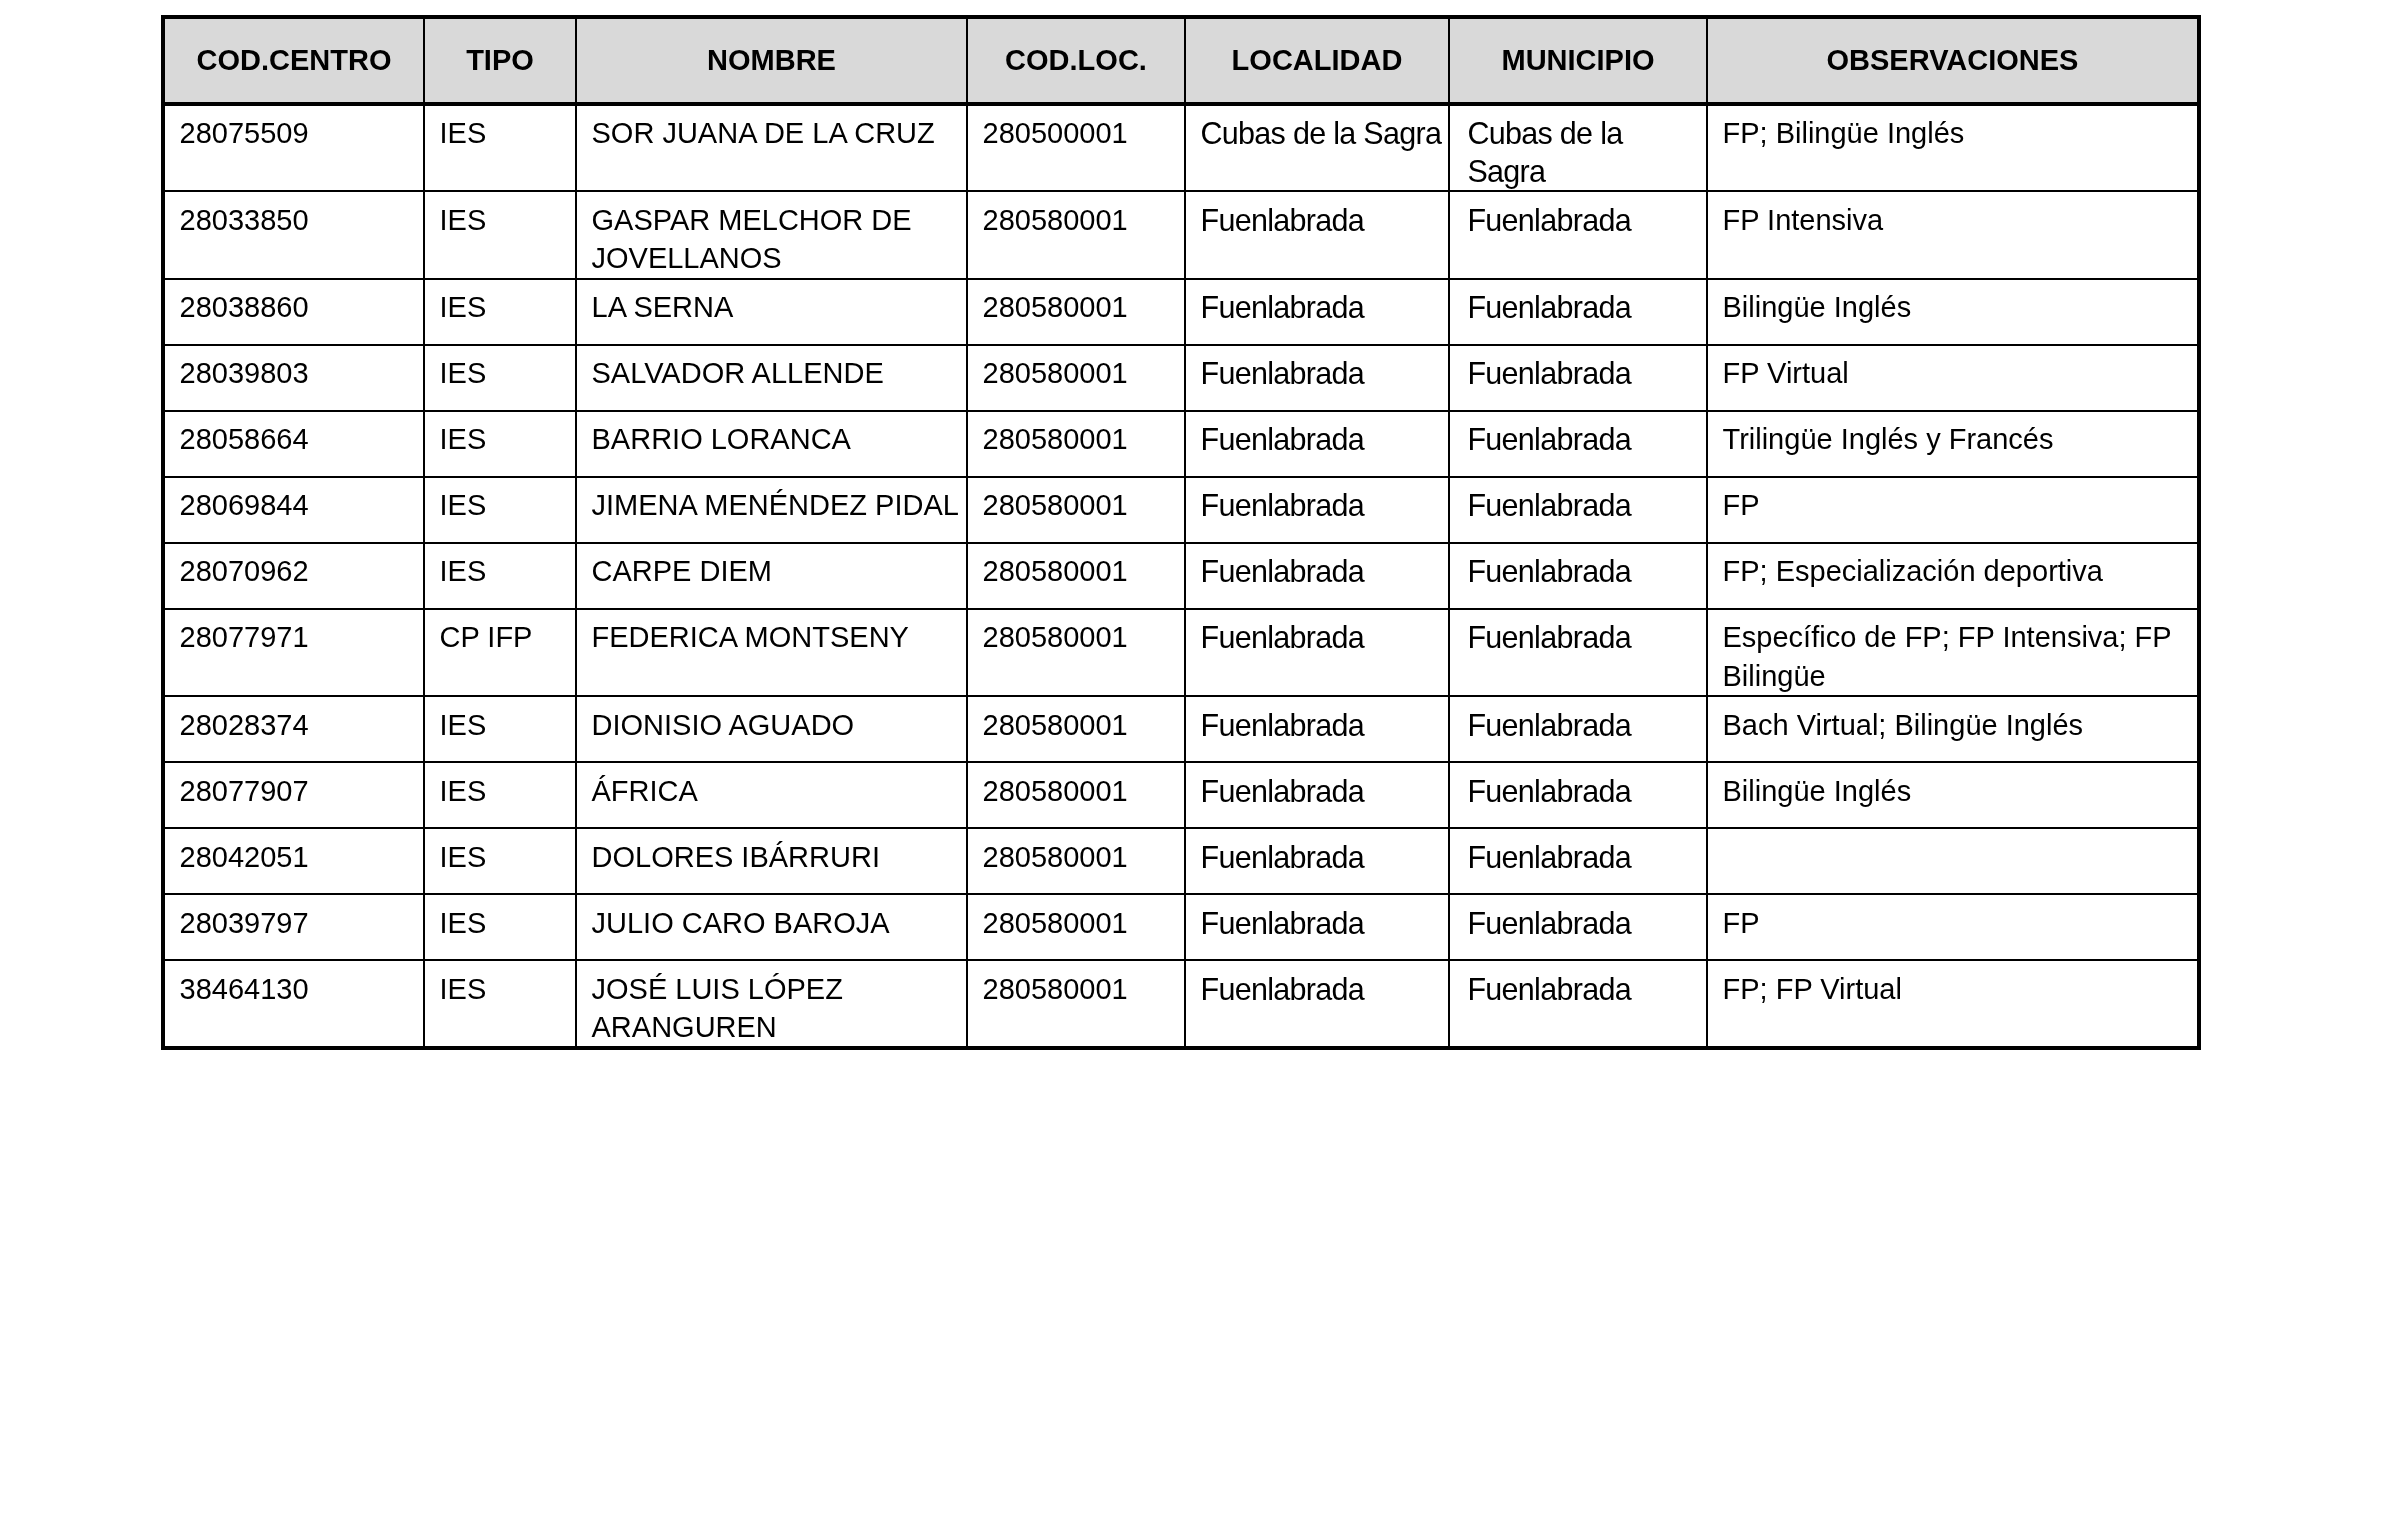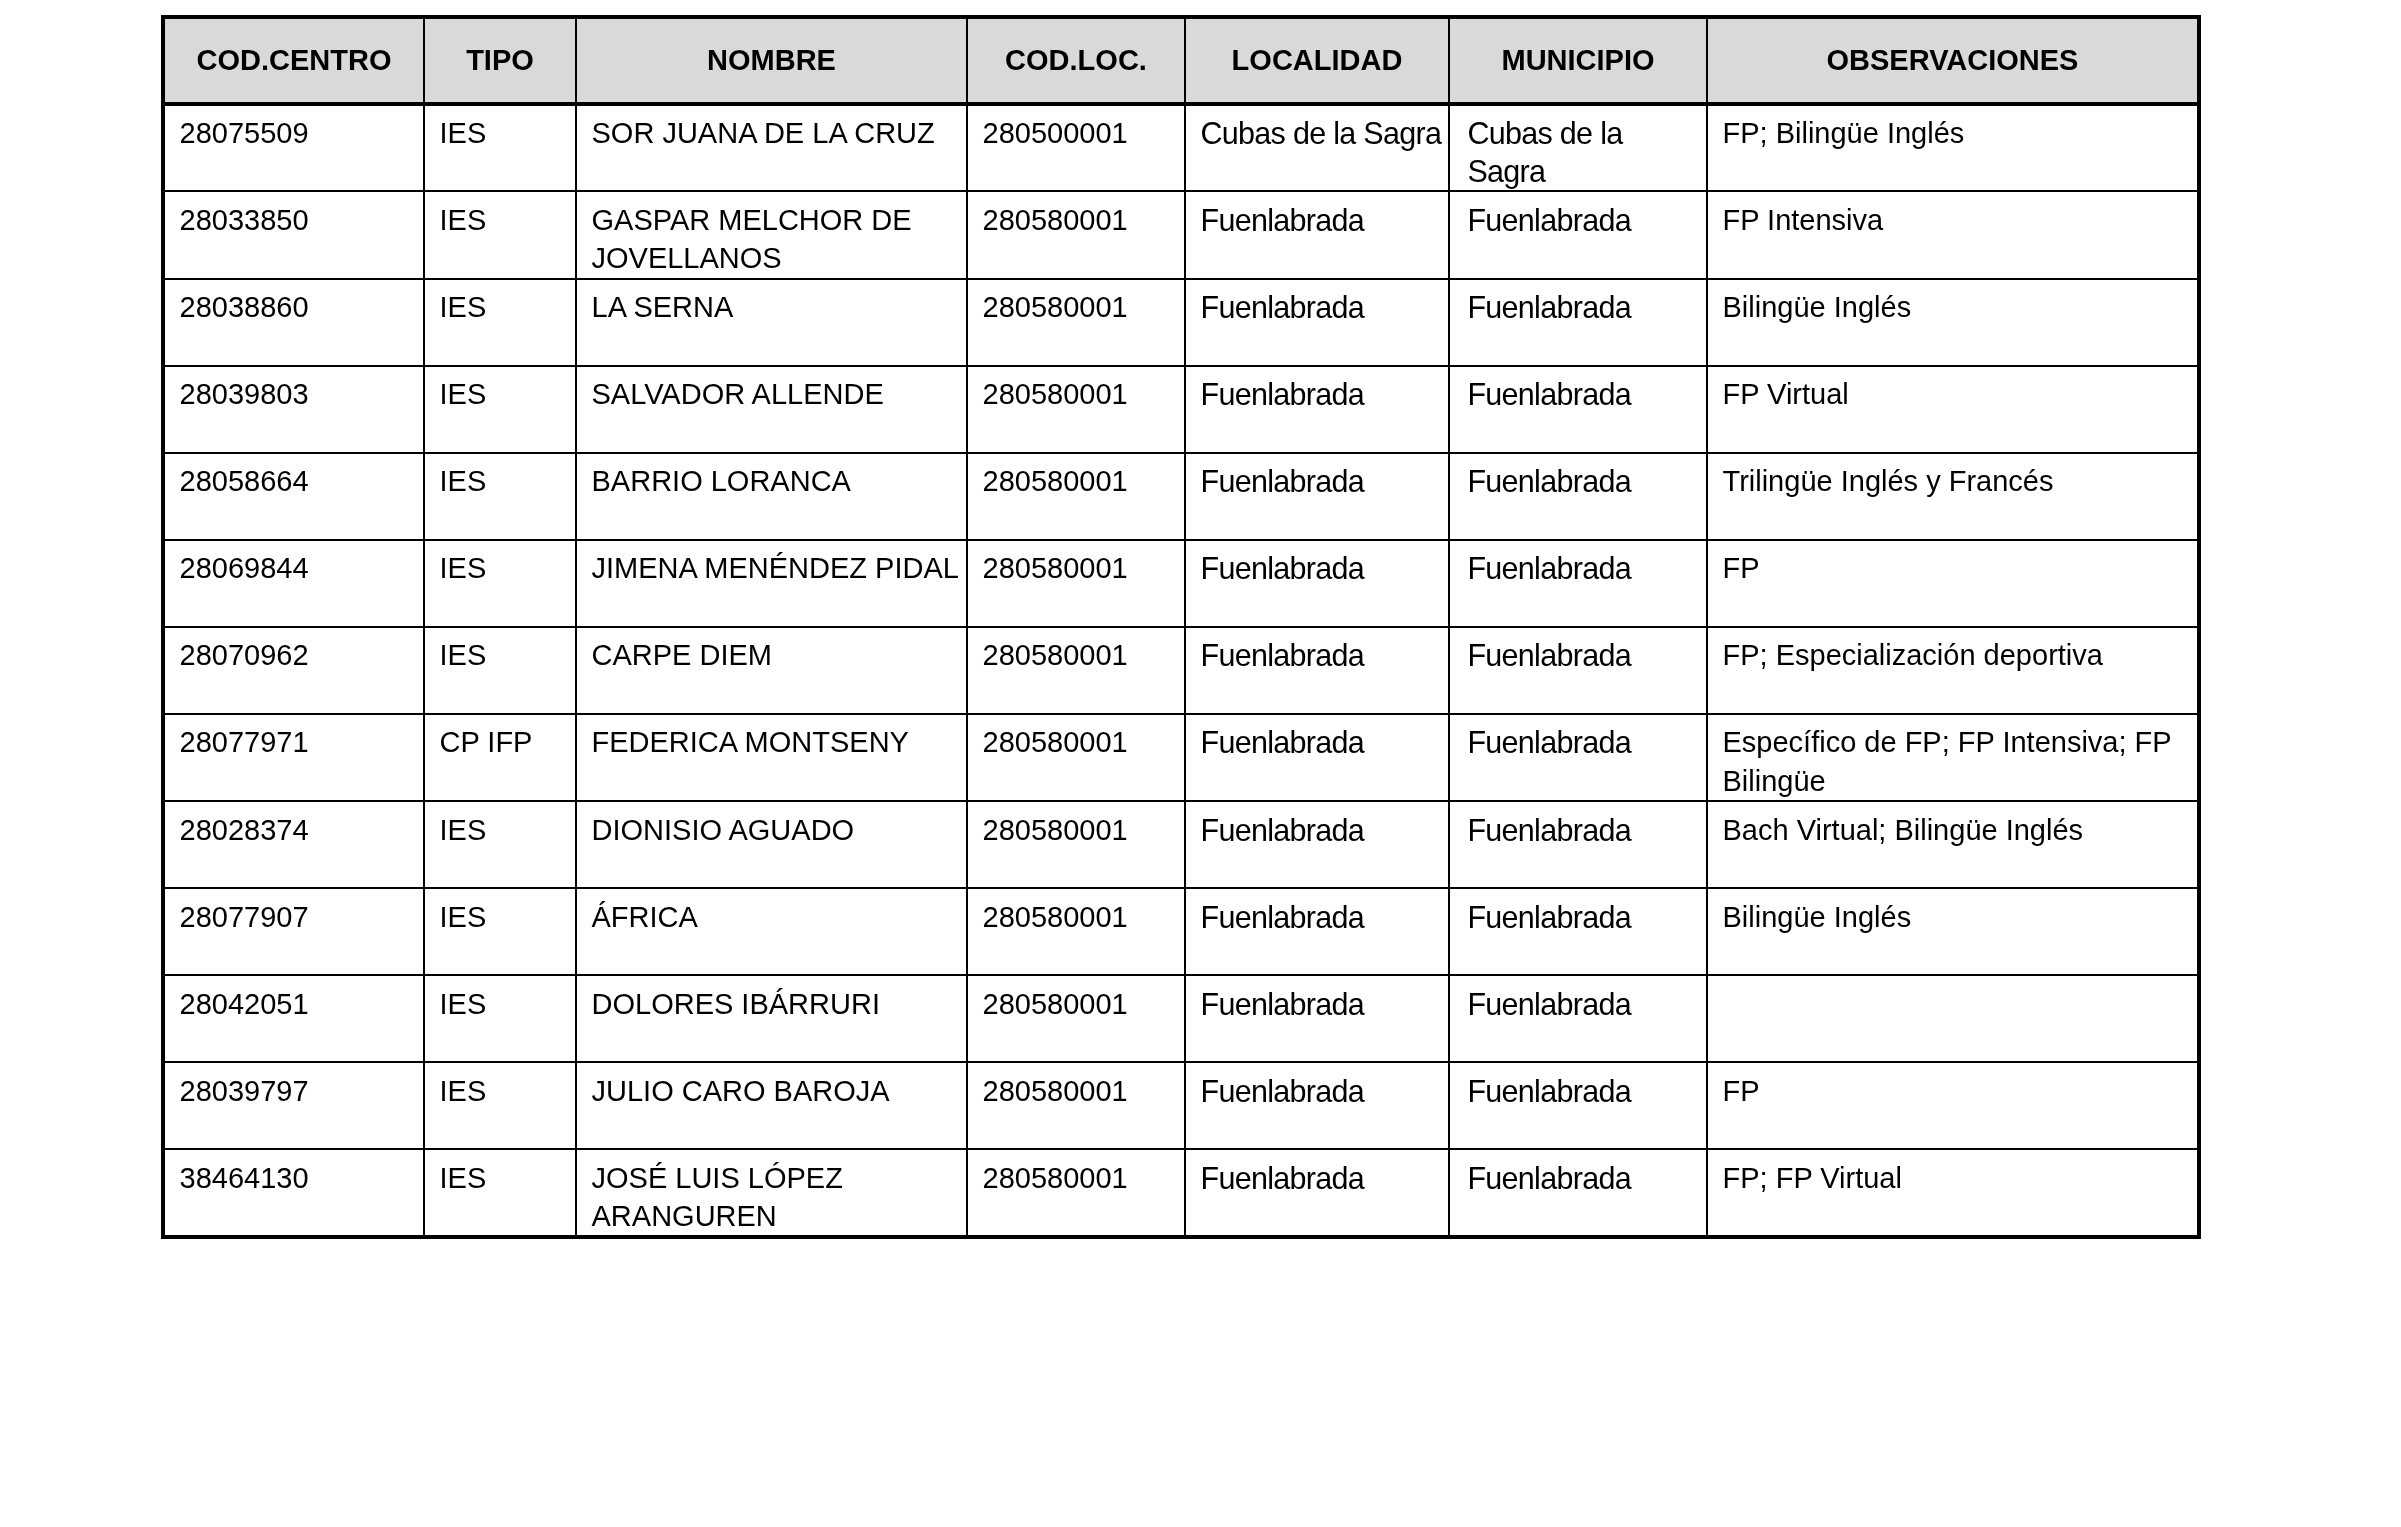--- a/index.html
+++ b/index.html
@@ -39,21 +39,21 @@
   thead th{
     background:var(--header-bg);
     border-bottom:4.4px solid var(--border);
     height:87px;
     font-size:29px;
     font-weight:bold;
     text-align:center;
     vertical-align:middle;
     padding:0 4.4px;
   }
-  tbody tr{height:87px;}
+  tbody tr{height:66px;}
   
   tbody tr:nth-child(14){height:63px;}
   tbody td{
     vertical-align:top;
     text-align:left;
     padding:8.7px 5.8px 0 14.5px;
     font-size:29px;
     line-height:1.32;
   }
   td.c-localidad{

